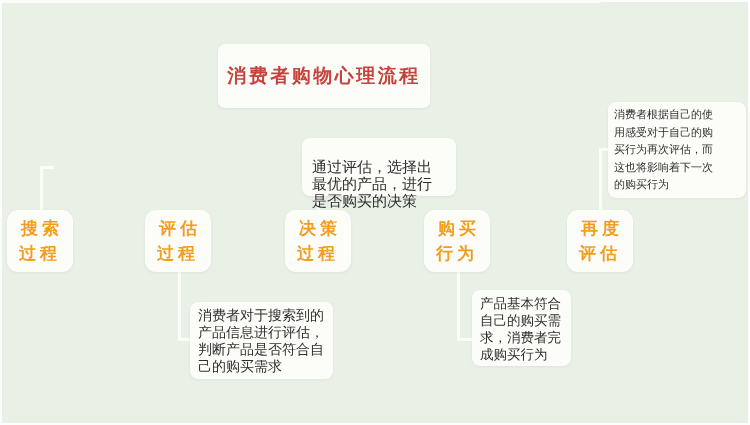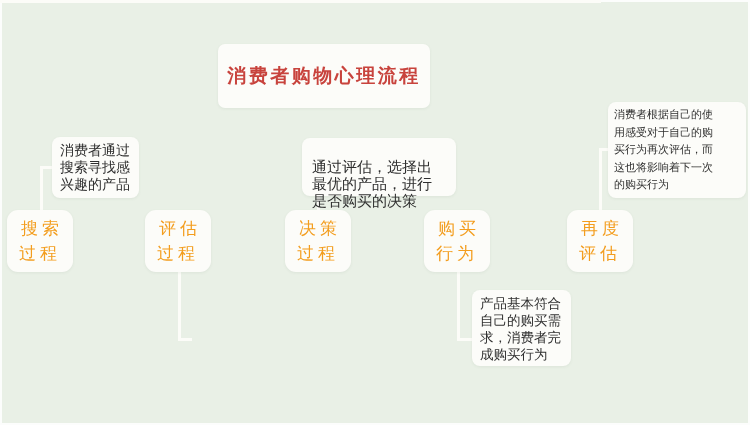--- a/index.html
+++ b/index.html
@@ -52,21 +52,21 @@
     white-space: nowrap;
   }
   .node {
     width: 66px; height: 62px; top: 210px;
     display: flex; align-items: center; justify-content: center;
     text-align: center;
     border-radius: 11px;
   }
   .node-label {
     color: #f39d1e;
-    font-size: 17px; font-weight: normal;
+    font-size: 17px; font-weight: bold;
     line-height: 25px;
     letter-spacing: 4px;
     text-indent: 4px;
     white-space: pre-line;
   }
   #node-1 { left: 7px;   }
   #node-2 { left: 145px; }
   #node-3 { left: 285px; }
   #node-4 { left: 424px; }
   #node-5 { left: 567px; }
@@ -118,23 +118,24 @@
   </div>
   <div class="box node" id="node-4">
     <span class="node-label">购买
 行为</span>
   </div>
   <div class="box node" id="node-5">
     <span class="node-label">再度
 评估</span>
   </div>
 
-  <div class="box note" id="note-1">消费者通过
-搜索寻找感
-兴趣的产品</div>
+  <div class="box note" id="note-2">消费者对于搜索到的
+产品信息进行评估，
+判断产品是否符合自
+己的购买需求</div>
   <div class="box note" id="note-3">通过评估，选择出
 最优的产品，进行
 是否购买的决策</div>
   <div class="box note" id="note-4">产品基本符合
 自己的购买需
 求，消费者完
 成购买行为</div>
   <div class="box note" id="note-5">消费者根据自己的使
 用感受对于自己的购
 买行为再次评估，而

